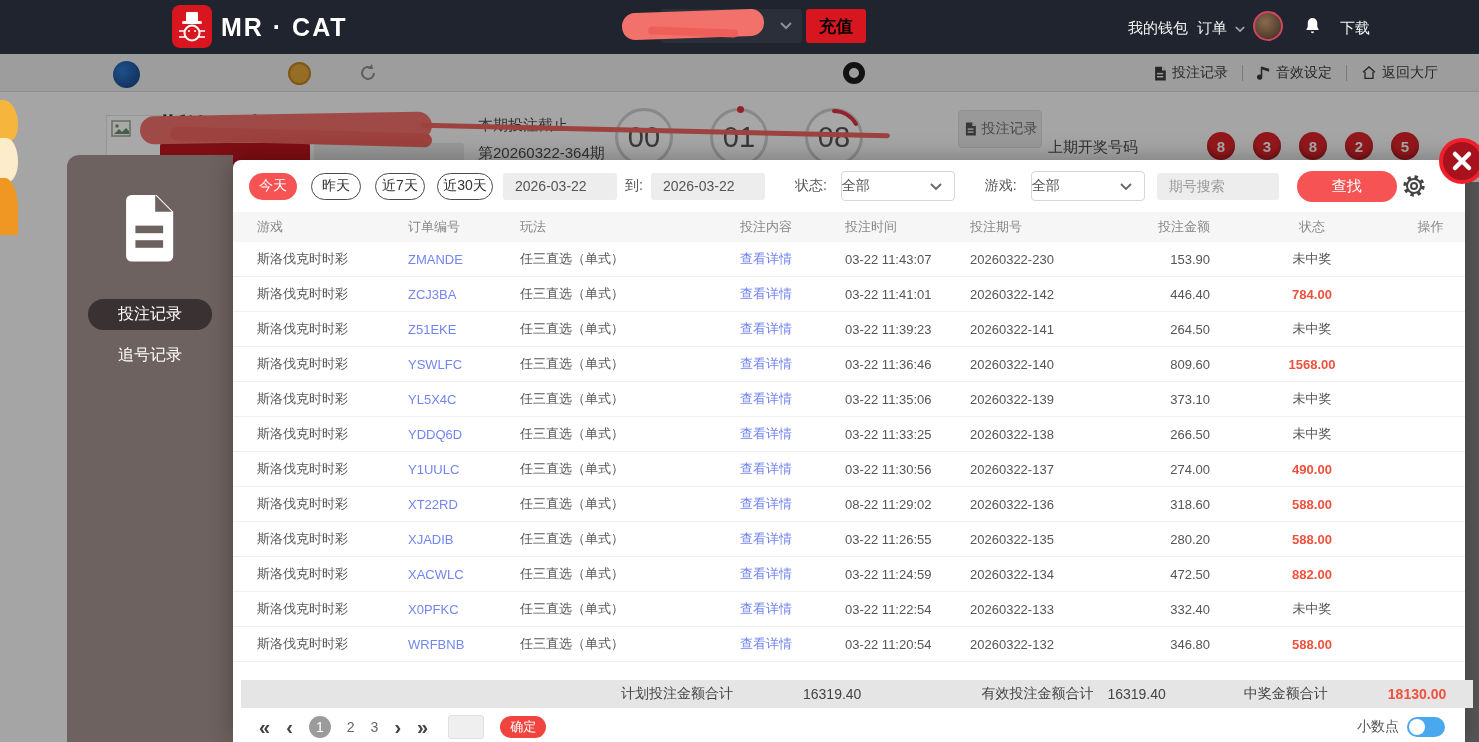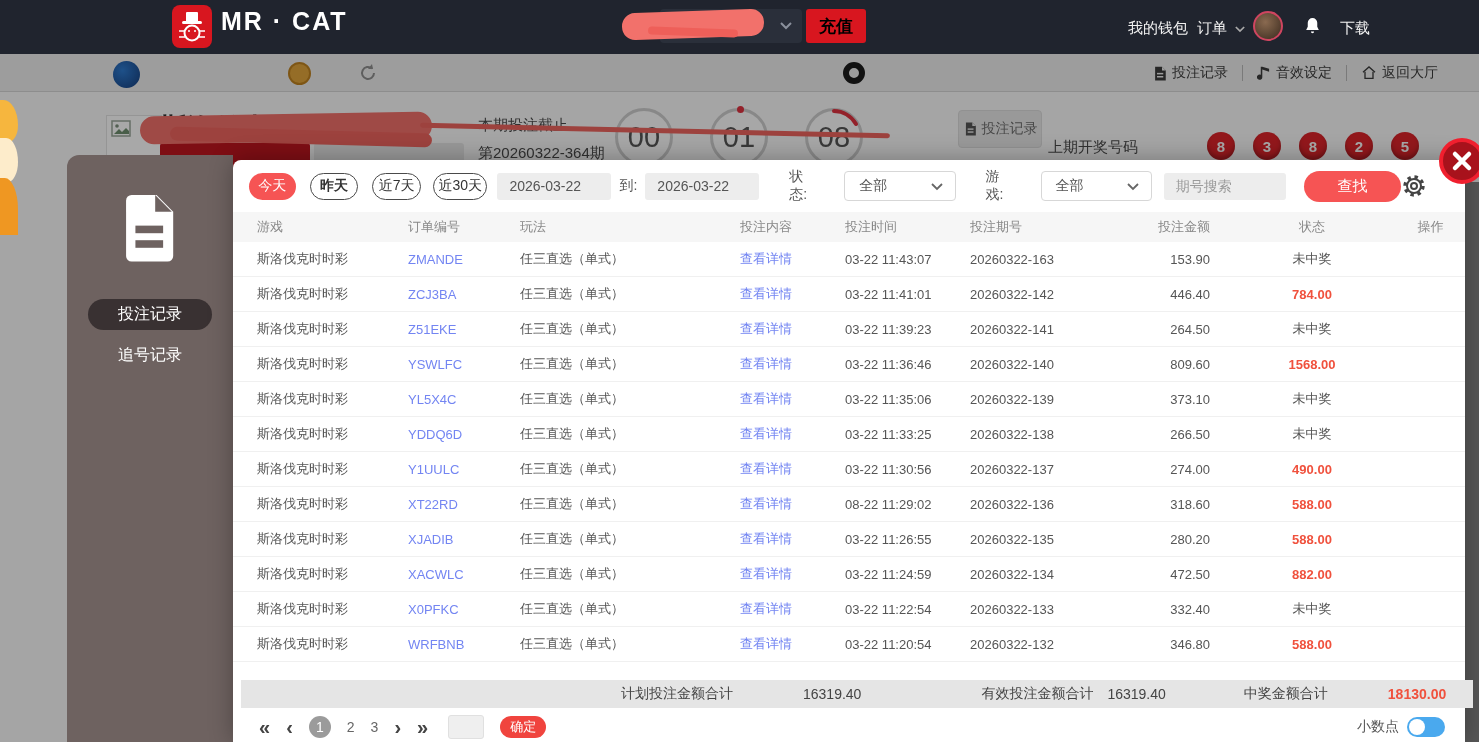--- a/index.html
+++ b/index.html
@@ -3,21 +3,21 @@
 <meta charset="utf-8">
 <style>
   * { margin:0; padding:0; box-sizing:border-box; }
   html,body { width:1479px; height:742px; overflow:hidden; }
   body { font-family:"Liberation Sans","DejaVu Sans",sans-serif; background:#f0f0f0; }
   #app { position:relative; width:1479px; height:742px; overflow:hidden; background:#f4f4f4; }
 
   
   .navbar { position:absolute; left:0; top:0; width:1479px; height:54px; background:#20242e; z-index:5; }
   .logo { position:absolute; left:172px; top:5px; width:40px; height:43px; background:var(--brand-red); border-radius:8px; display:flex; align-items:center; justify-content:center; }
-  .brand { position:absolute; left:221px; top:7px; color:#fff; font-size:25px; font-weight:bold; letter-spacing:2px; }
+  .brand { position:absolute; left:221px; top:13px; color:#fff; font-size:25px; font-weight:bold; letter-spacing:2px; }
   .nav-select { position:absolute; left:660px; top:9px; width:142px; height:34px; background:#2a2f3a; border-radius:4px; }
   .coin { position:absolute; left:34px; top:8px; width:18px; height:18px; border-radius:50%; background:#e8b33c; border:2px solid #c78f1f; color:#7a5406; font-size:11px; font-weight:bold; text-align:center; line-height:15px; }
   .nav-chevron { position:absolute; right:10px; top:13px; }
   .recharge { position:absolute; left:806px; top:9px; width:60px; height:34px; background:var(--brand-red); color:#000000; font-size:17px; font-weight:bold; border:none; border-radius:3px; cursor:pointer; }
   .nav-item { position:absolute; top:19px; color:#f2f2f2; font-size:15px; cursor:pointer; }
   .avatar { position:absolute; left:1253px; top:11px; width:30px; height:30px; border-radius:50%; border:2px solid #cf4560; background:radial-gradient(circle at 40% 35%, #8a6a50, #3a2a1e); }
   .bell { position:absolute; left:1303px; top:16px; cursor:pointer; }
 
   
   .toolbar { position:absolute; left:0; top:54px; width:1479px; height:38px; background:#efefef; border-bottom:1px solid #d6d6d6; }
@@ -67,25 +67,25 @@
   .sb-item { position:absolute; left:21px; width:124px; height:31px; border-radius:16px; color:#fff; font-size:16px; display:flex; align-items:center; justify-content:center; cursor:pointer; }
   .sb-item.active { top:144px; background:#393132; }
   .sb-item.plain { top:185px; }
 
   
   .modal { position:absolute; left:233px; top:160px; width:1232px; height:582px; background:#fff; border-radius:8px 8px 0 0; z-index:20; box-shadow:0 0 24px rgba(0,0,0,.3); }
   .filters { position:absolute; left:0; top:0; width:100%; height:52px; display:flex; align-items:center; padding-left:16px; }
   .pill { height:27px; border-radius:14px; font-size:14px; display:flex; align-items:center; justify-content:center; cursor:pointer; }
   .pill.hot { width:48px; background:var(--ui-red); color:#fff; }
   .pill.line { border:1px solid #4a4a4a; color:#333; background:#fff; }
-  .p2{ width:50px; margin-left:14px;font-weight:bold; } .p3{ width:50px; margin-left:14px; } .p4{ width:56px; margin-left:12px; }
+  .p2{ width:50px; margin-left:14px; } .p3{ width:50px; margin-left:14px; } .p4{ width:56px; margin-left:12px; }
   .date-in { width:114px; height:27px; background:#ededed; border:none; border-radius:3px; color:#555; font-size:14px; padding-left:12px; margin-left:10px; font-family:inherit; }
   .to-lb { margin-left:8px; color:#555; font-size:14px; }
   .f-lb { margin-left:30px; color:#555; font-size:14px; }
-  .sel { position:relative; width:114px; height:30px; border:1px solid #d7d7d7; border-radius:4px; margin-left:24px; color:#555; font-size:14px; display:flex; align-items:center; padding-left:14px; cursor:pointer; background:#fff; }
+  .sel { position:relative; width:114px; height:30px; border:1px solid #d7d7d7; border-radius:4px; margin-left:14px; color:#555; font-size:14px; display:flex; align-items:center; cursor:pointer; background:#fff; }
   .sel svg { position:absolute; right:12px; top:11px; }
   .search-in { width:122px; height:27px; background:#ededed; border:none; border-radius:3px; font-size:14px; padding-left:12px; margin-left:12px; font-family:inherit; color:#555; }
   .search-in::placeholder { color:#9a9a9a; }
   .find-btn { width:100px; height:31px; border:none; border-radius:16px; background:var(--ui-red); color:#fff; font-size:15px; margin-left:18px; cursor:pointer; font-family:inherit; }
   .gear { margin-left:auto; margin-right:38px; cursor:pointer; display:flex; }
 
   
   .grid-row { display:grid; grid-template-columns:151px 112px 220px 105px 125px 188px 52px 204px 1fr; padding:0 18px 0 24px; align-items:center; }
   .thead { position:absolute; top:52px; width:100%; height:30px; background:#f6f6f6; color:#888; font-size:13px; }
   .rows { position:absolute; top:82px; width:100%; }
@@ -305,21 +305,21 @@
       <div class="h-op">操作</div>
     </div>
 
     <div class="rows" id="rows">
         <div class="t-row grid-row">
           <div class="c-game">斯洛伐克时时彩</div>
           <div class="c-order link">ZMANDE</div>
           <div class="c-play">任三直选（单式）</div>
           <div class="c-detail link">查看详情</div>
           <div class="c-time">03-22 11:43:07</div>
-          <div class="c-period">20260322-163</div>
+          <div class="c-period">20260322-230</div>
           <div class="c-amt">153.90</div>
           <div class="c-st">未中奖</div>
           <div class="c-op"></div>
         </div>
         <div class="t-row grid-row">
           <div class="c-game">斯洛伐克时时彩</div>
           <div class="c-order link">ZCJ3BA</div>
           <div class="c-play">任三直选（单式）</div>
           <div class="c-detail link">查看详情</div>
           <div class="c-time">03-22 11:41:01</div>

